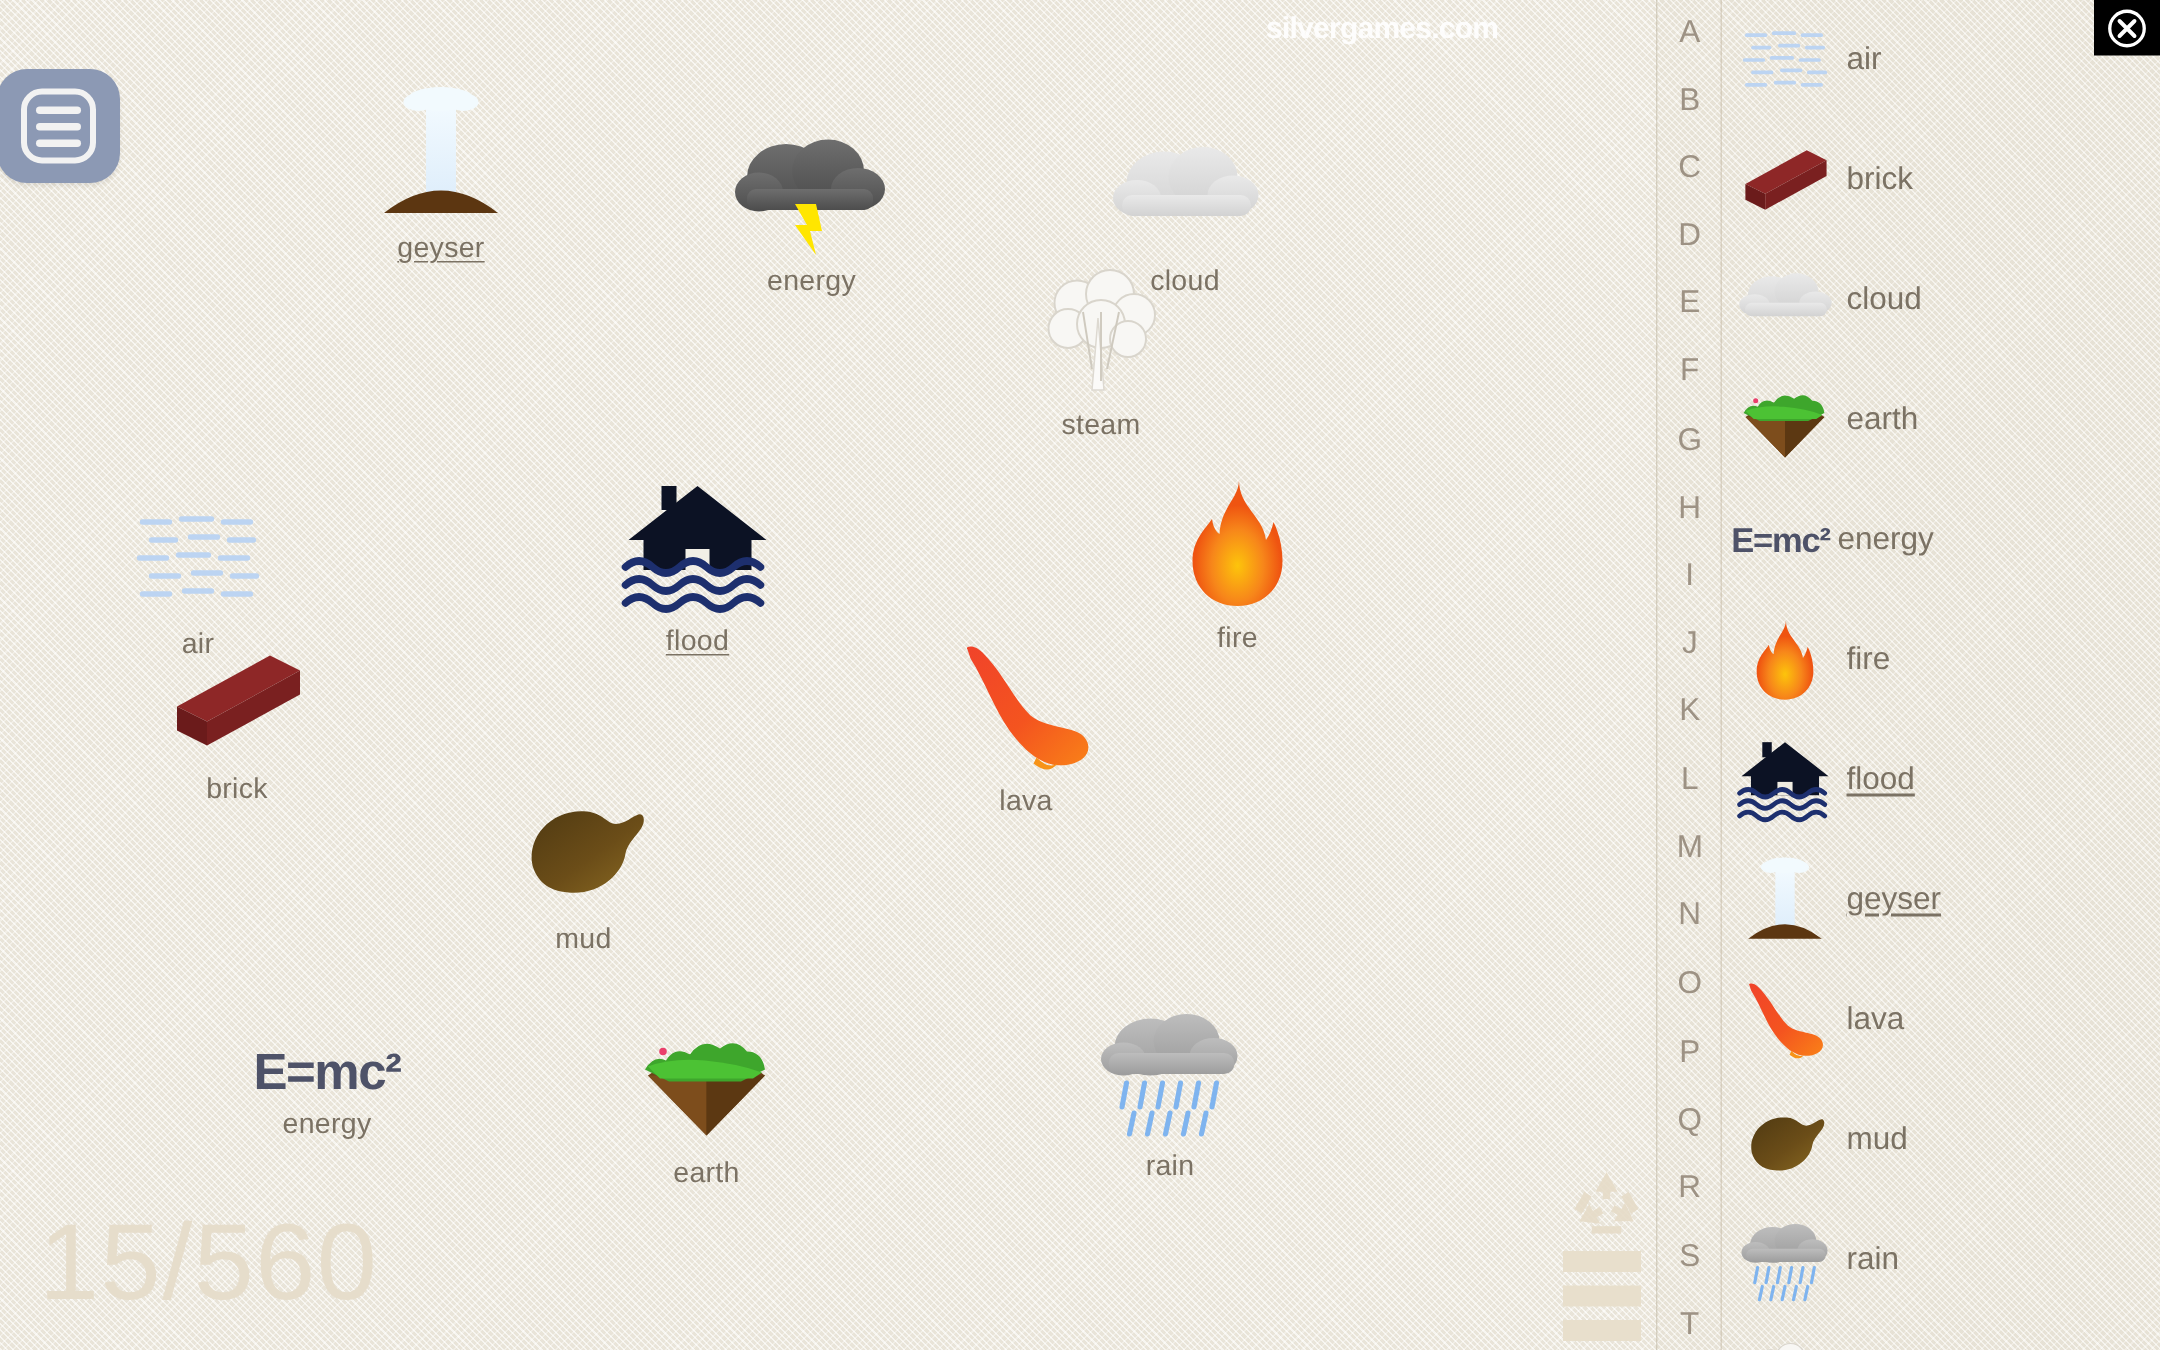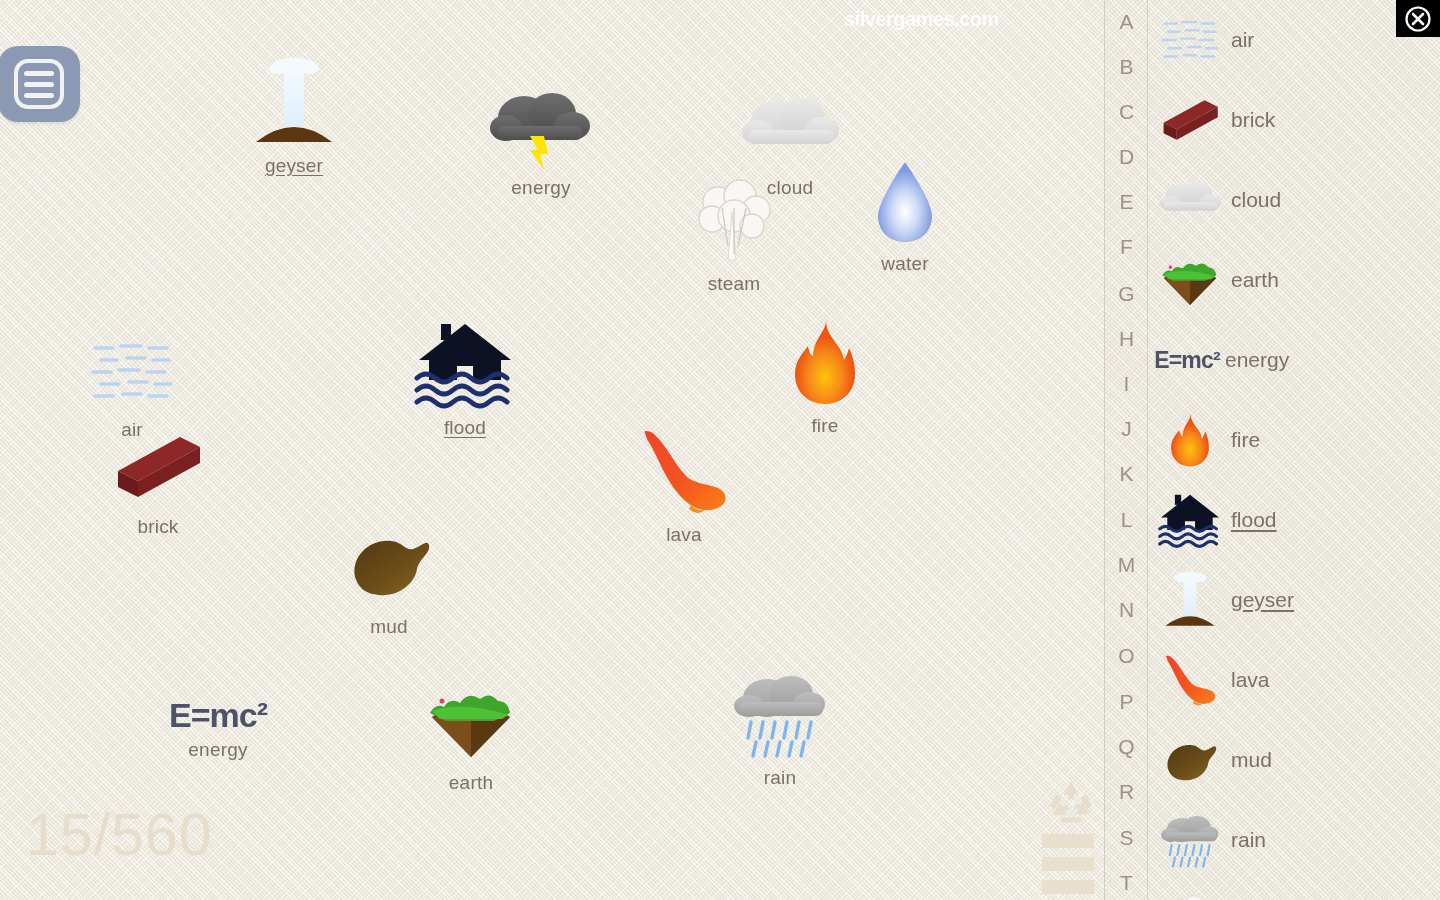--- a/index.html
+++ b/index.html
@@ -49,21 +49,21 @@
   
   #wm {
     position:absolute; left:844px; top:8px;
     font-size:20px; font-weight:bold; color:#ffffff;
     letter-spacing:-.5px; opacity:.92;
   }
 
   
   #counter {
     position:absolute; left:26px; top:806px;
-    font-size:59px; color:#e6ddcb; line-height:1;
+    font-size:72px; color:#e6ddcb; line-height:1;
     font-family:"Liberation Sans", sans-serif; font-weight:300;
     letter-spacing:1px;
   }
 
   
   #tools { position:absolute; left:1042px; top:778px; width:58px; }
   #recycleIcon { display:block; width:58px; height:46px; opacity:.9; }
   #listIcon { margin-top:10px; display:flex; flex-direction:column; gap:9px; }
   #listIcon i { display:block; width:52px; height:14px; background:#e8dfcc; }
 
@@ -224,28 +224,20 @@
             <ellipse cx="64" cy="40" rx="23" ry="20"></ellipse>
             <ellipse cx="84" cy="52" rx="17" ry="13"></ellipse>
             <ellipse cx="20" cy="54" rx="16" ry="12"></ellipse>
             <rect x="10" y="52" width="86" height="14" rx="7"></rect>
           </g>
         </svg>
       </div>
       <span class="nm">cloud</span>
     </div>
 
-    <div class="elem" style="left:840px;top:154px">
-      <div class="glyph">
-        <svg width="70" height="92" viewBox="0 0 70 92">
-          <path d="M35 8 C35 8 62 46 62 62 C62 78 50 88 35 88 C20 88 8 78 8 62 C8 46 35 8 35 8 Z" fill="url(#gDrop)"></path>
-        </svg>
-      </div>
-      <span class="nm">water</span>
-    </div>
 
     <div class="elem" style="left:669px;top:174px">
       <div class="glyph">
         <svg width="92" height="92" viewBox="0 0 92 92">
           <g fill="#f8f7f4" stroke="#d9d5cc" stroke-width="1.3">
             <circle cx="30" cy="28" r="15"></circle>
               <circle cx="52" cy="22" r="16"></circle>
             <circle cx="68" cy="36" r="14"></circle>
               <circle cx="24" cy="45" r="13"></circle>
             <circle cx="46" cy="42" r="16"></circle>

